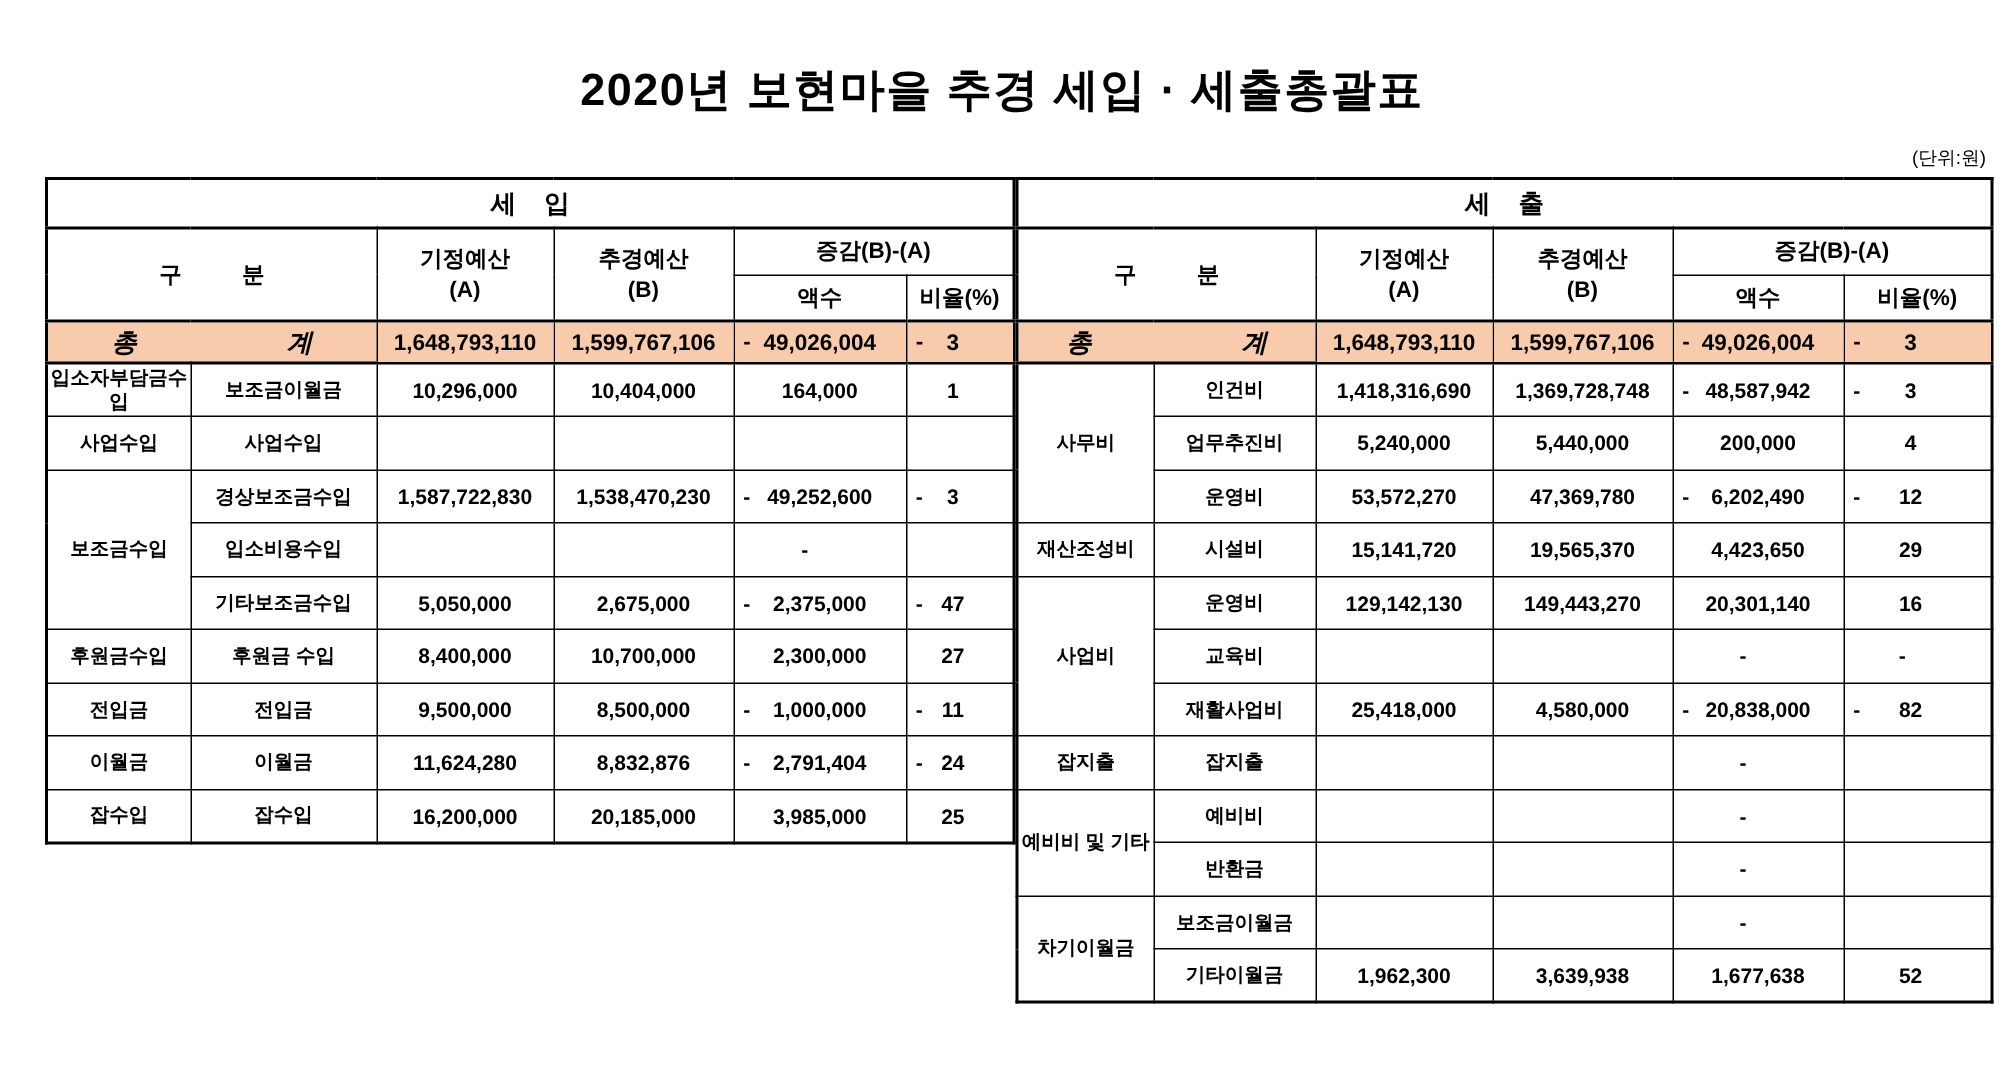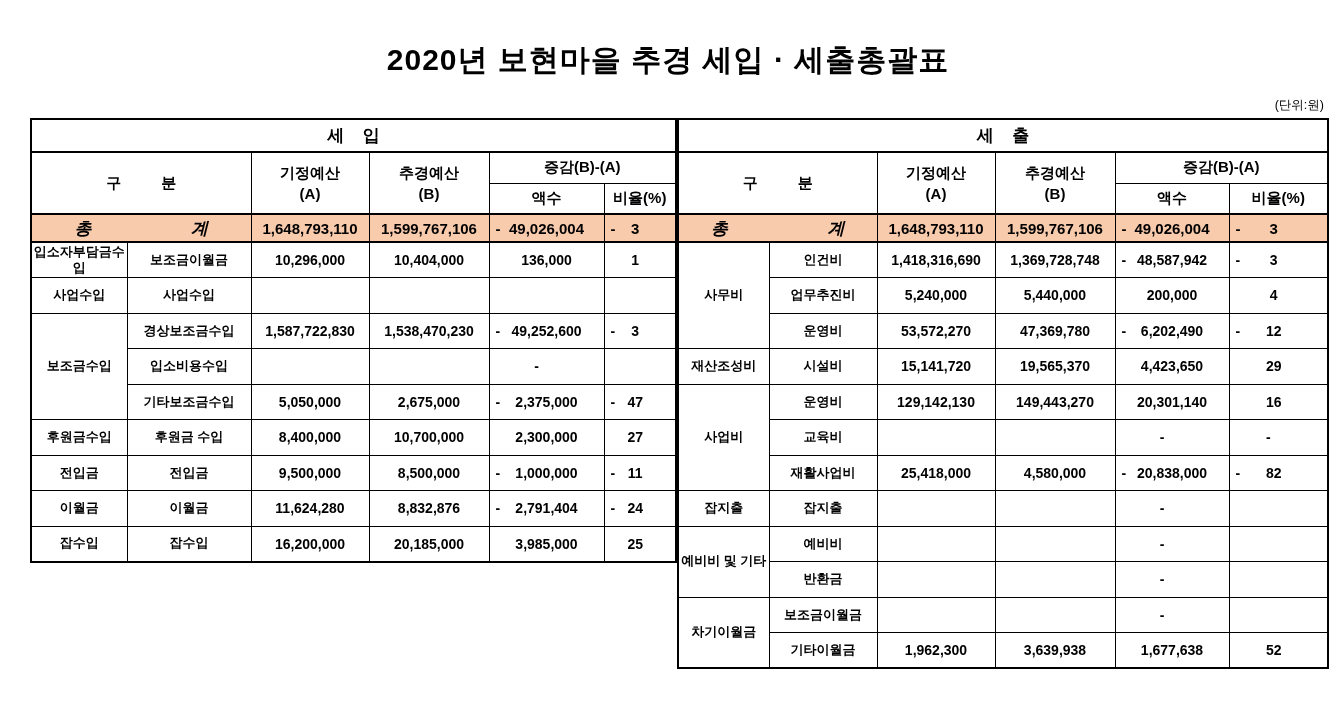--- a/index.html
+++ b/index.html
@@ -104,21 +104,21 @@
           <td class="num-cell">1,648,793,110</td>
           <td class="num-cell">1,599,767,106</td>
           <td class="num-cell"><span class="minus-sign">-</span><span>49,026,004</span></td>
           <td class="num-cell rate"><span class="minus-sign">-</span><span>3</span></td>
         </tr>
         <tr class="data-row">
           <td class="grp-cell" rowspan="1">입소자부담금수입</td>
           <td class="item-cell">보조금이월금</td>
           <td class="num-cell">10,296,000</td>
           <td class="num-cell">10,404,000</td>
-          <td class="num-cell">136,000</td>
+          <td class="num-cell">164,000</td>
           <td class="num-cell rate">1</td>
         </tr>
         <tr class="data-row">
           <td class="grp-cell" rowspan="1">사업수입</td>
           <td class="item-cell">사업수입</td>
           <td class="num-cell"></td>
           <td class="num-cell"></td>
           <td class="num-cell"></td>
           <td class="num-cell rate"></td>
         </tr>

